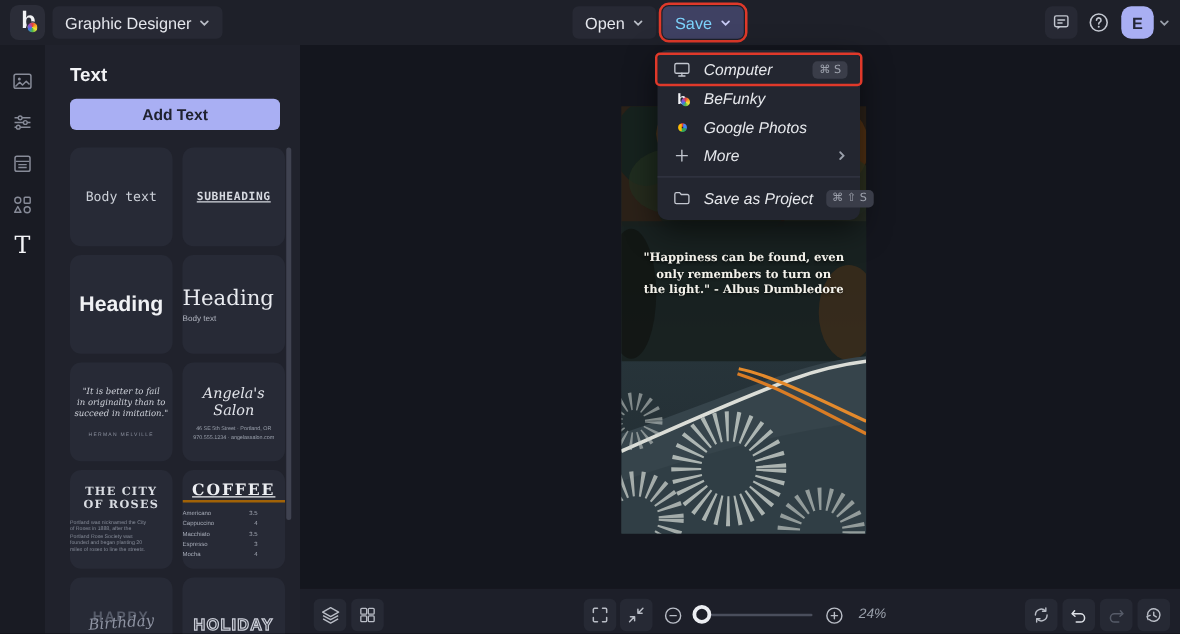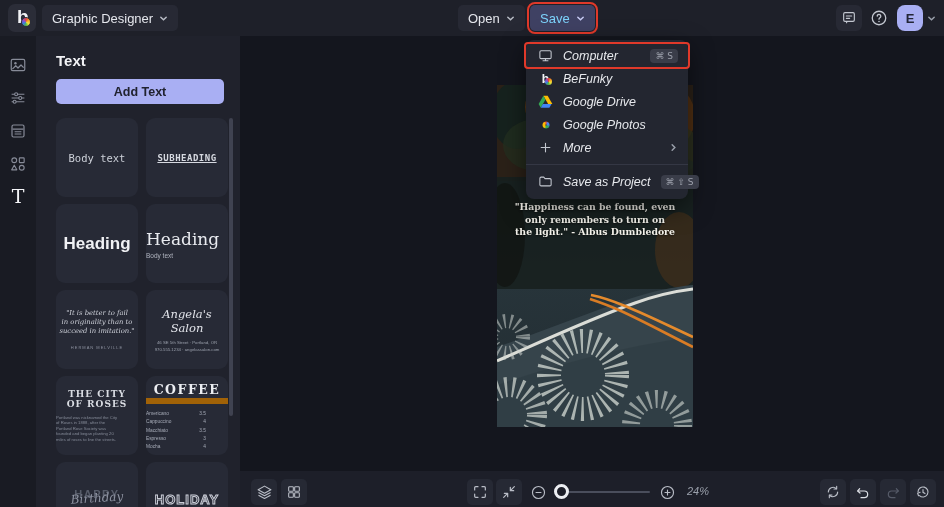--- a/index.html
+++ b/index.html
@@ -49,21 +49,21 @@
   .c-serif { font-family:"DejaVu Serif",serif; font-size:17px; color:#e8eaef; }
   .c-serif-sub { font-size:6.5px; color:#b0b4bf; margin-top:3px; }
   .c-script { font-family:"DejaVu Serif",serif; font-style:italic; font-size:6.8px; line-height:9px; color:#cfd2da; }
   .c-author { font-size:4px; letter-spacing:1px; color:#8d92a0; margin-top:9px; }
   .c-salon { font-family:"DejaVu Serif",serif; font-style:italic; font-size:11.5px; color:#e2e4ea; }
   .c-addr { font-size:4.3px; color:#9aa0ac; margin-top:4px; line-height:7px; }
   .c-roses-t { font-family:"DejaVu Serif",serif; font-weight:bold; font-size:9px; letter-spacing:1px;
     line-height:10.5px; color:#d9dce2; }
   .c-roses-b { width:62px; font-size:4.2px; line-height:5.6px; color:#858b98; text-align:left; margin-top:5px; }
   .c-coffee-t { font-family:"DejaVu Serif",serif; font-weight:bold; font-size:12.5px; letter-spacing:1.5px;
-    color:#eceef2; border-bottom:6px solid #a16207; padding-bottom:1px; }
+    color:#eceef2; border-bottom:2px solid #a16207; padding-bottom:1px;text-decoration:underline; }
   .c-menu { width:60px; margin-top:4px; }
   .c-menu-row { display:flex; justify-content:space-between; font-size:4.8px; color:#a7acb8; margin-top:3.2px; }
   .c-bday1 { font-weight:700; font-size:11px; letter-spacing:1.5px; color:#575c6a; margin-top:26px; }
   .c-bday2 { font-family:"DejaVu Serif",serif; font-style:italic; font-size:12px; color:#8e93a2;
     margin-top:-9px; transform:rotate(-4deg); }
   .c-holiday { font-weight:900; font-size:13px; letter-spacing:1px; line-height:15px; margin-top:30px;
     color:transparent; -webkit-text-stroke:1px #c9ccd6; }
   .scrollbar { position:absolute; left:193px; top:82px; width:4px; height:298px; border-radius:2px; background:#3f4250; }
 
   
@@ -312,30 +312,20 @@
       <span class="kbd">⌘ S</span>
     </div>
     <div class="menu-item">
       <span class="mi-icon">
         <span class="mini-b">b<span class="mini-wheel" style="position:absolute; left:3px; top:6px; width:7px; height:7px;"></span></span>
       </span>
       <span class="mi-label">BeFunky</span>
     </div>
     <div class="menu-item">
       <span class="mi-icon">
-        <svg width="15" height="14" viewBox="0 0 24 22">
-            <path d="M8.6 1h6.8L23 14h-6.8z" fill="#FBBC04"></path>
-            <path d="M8.6 1 1 14l3.4 6 7.6-13z" fill="#34A853"></path>
-            <path d="M4.4 20h13.8l3.4-6H7.8z" fill="#4285F4"></path>
-          </svg>
-      </span>
-      <span class="mi-label">Google Drive</span>
-    </div>
-    <div class="menu-item">
-      <span class="mi-icon">
         <svg width="14" height="14" viewBox="0 0 24 24">
             <path d="M7 11a5 5 0 0 1 10 0z" fill="#EA4335"></path>
             <path d="M13 7a5 5 0 0 1 0 10z" fill="#4285F4" transform="rotate(0 12 12)"></path>
             <path d="M17 13a5 5 0 0 1-10 0z" fill="#34A853"></path>
             <path d="M11 17a5 5 0 0 1 0-10z" fill="#FBBC04"></path>
           </svg>
       </span>
       <span class="mi-label">Google Photos</span>
     </div>
     <div class="menu-item">

